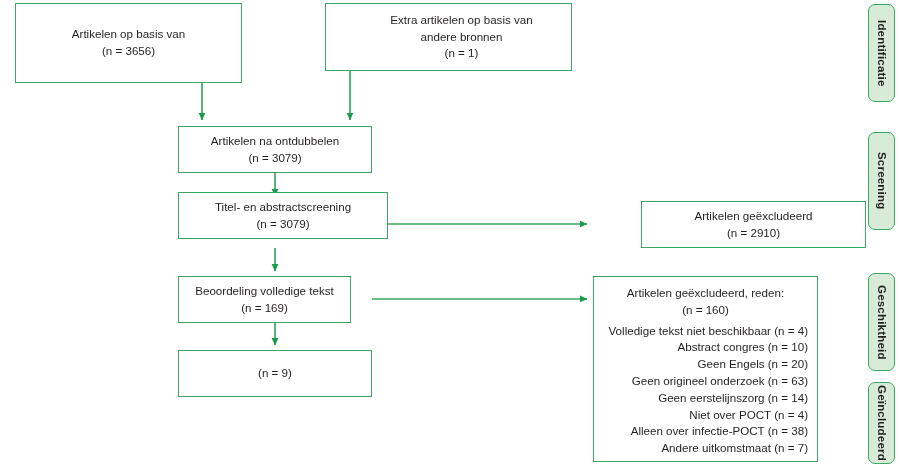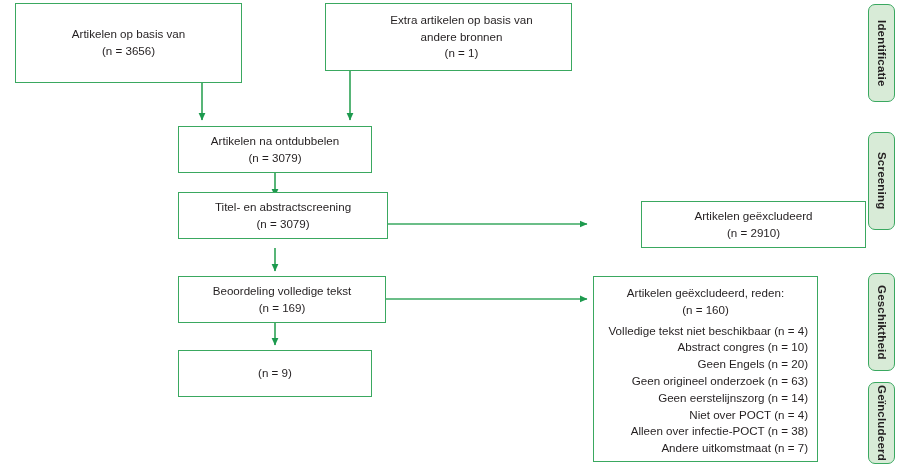--- a/index.html
+++ b/index.html
@@ -43,21 +43,21 @@
   }
   .node .line { display: block; white-space: nowrap; }
 
   
   #box-database  { left: 15px;   top: 3px;   width: 227px; height: 80px; }
   #box-other     { left: 325px; top: 3px;   width: 247px; height: 68px; padding-left: 32px; }
 
   
   #box-dedup     { left: 178px; top: 126px; width: 194px; height: 47px; }
   #box-screening { left: 178px; top: 192px; width: 210px; height: 47px; }
-  #box-fulltext  { left: 178px; top: 276px; width: 208px; height: 47px; }
+  #box-fulltext  { left: 178px; top: 276px; width: 173px; height: 47px; }
   #box-included  { left: 178px; top: 350px; width: 194px; height: 47px; }
 
   
   #box-excluded  { left: 593px; top: 201px; width: 225px; height: 47px; margin-left: 48px; }
   #box-reasons   {
     left: 593px; top: 276px; width: 225px; height: 186px;
     justify-content: flex-start;
     align-items: stretch;
     padding: 8px 9px 6px 9px;
   }

